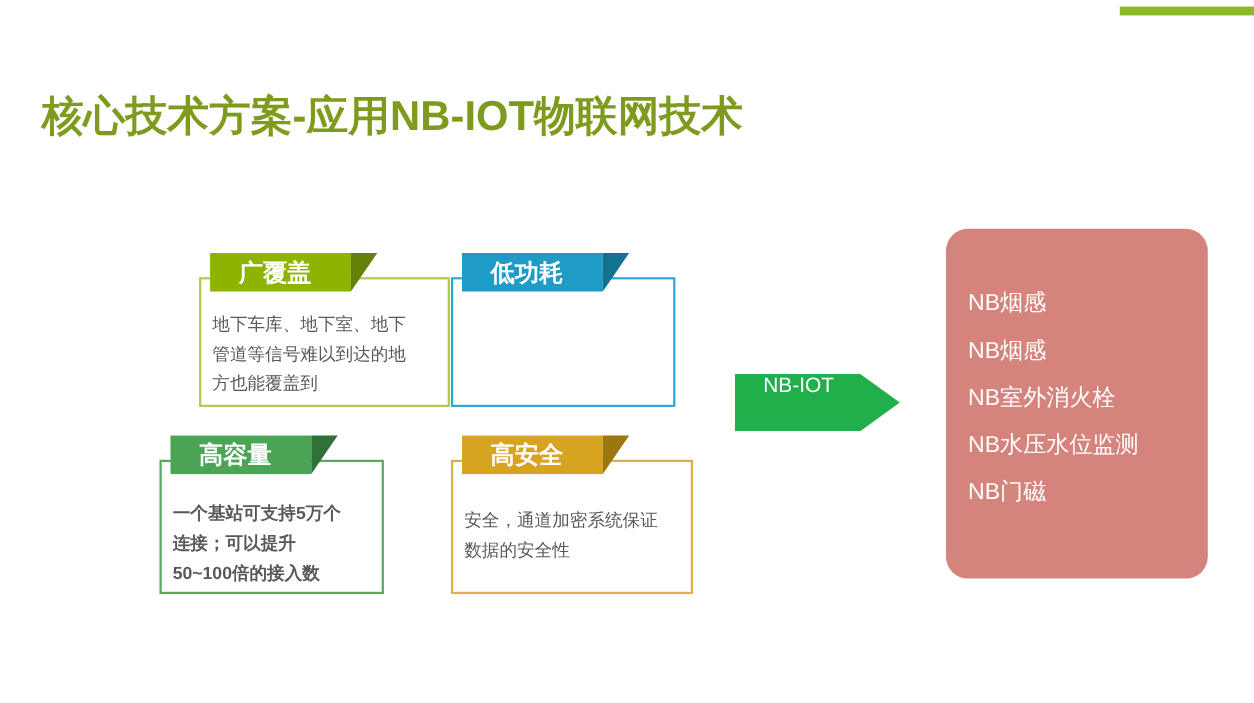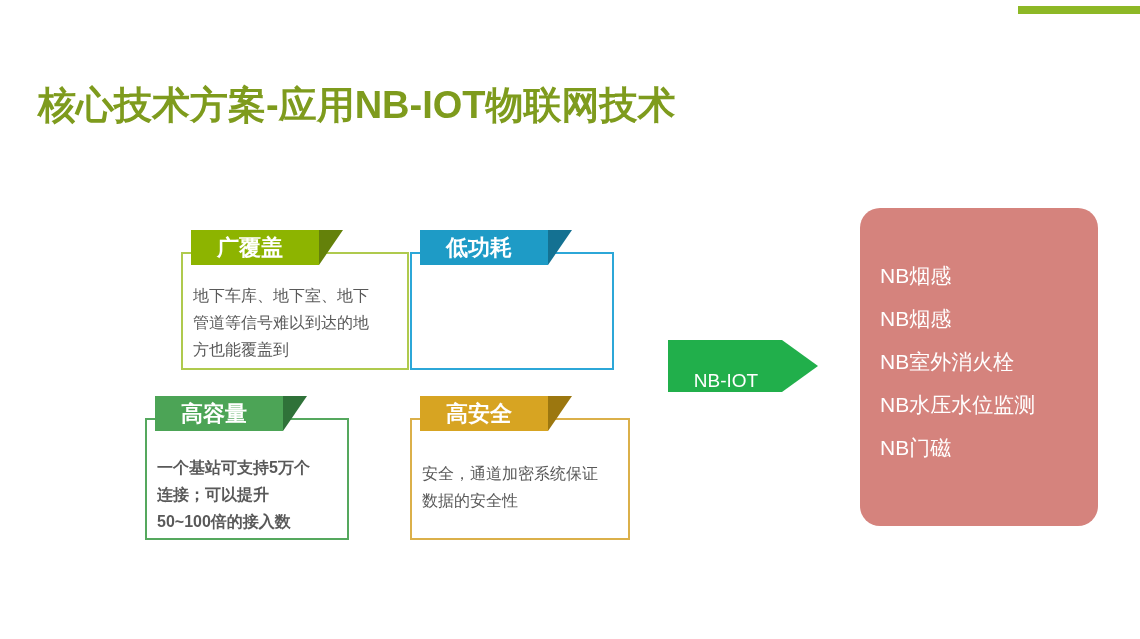--- a/index.html
+++ b/index.html
@@ -47,21 +47,21 @@
     margin:0; color:var(--body-text); font-size:16px; line-height:27px;
   }
   .card1 .body { padding:28px 32px 0 10px; }
   .card2 .body { padding:40px 36px 0 10px; }
   .card3 .body { padding:34px 32px 0 10px; font-weight:bold; }
   .card4 .body { padding:40px 28px 0 10px; }
   .arrow {
     position:absolute; left:668px; top:340px; width:150px; height:52px;
     background:var(--arrow);
     clip-path:polygon(0 0, 76% 0, 100% 50%, 76% 100%, 0 100%);
-    color:#fff; font-size:19px; display:flex; align-items:flex-end; justify-content:center;
+    color:#fff; font-size:19px; display:flex; align-items:flex-start; justify-content:center;
     padding-right:34px;
   }
   .panel {
     position:absolute; left:860px; top:208px; width:238px; height:318px;
     background:var(--panel); border-radius:20px;
     padding:46px 0 0 20px; color:#fff; font-size:21px;
   }
   .panel-item { height:43px; line-height:43px; white-space:nowrap; }
 </style>
 </head>

